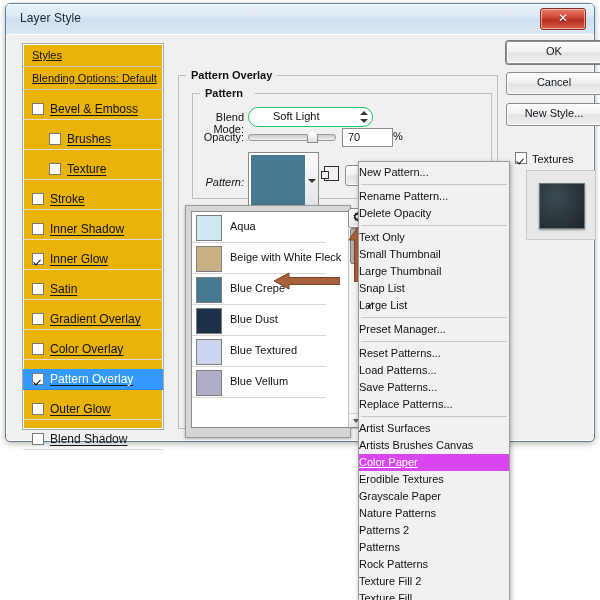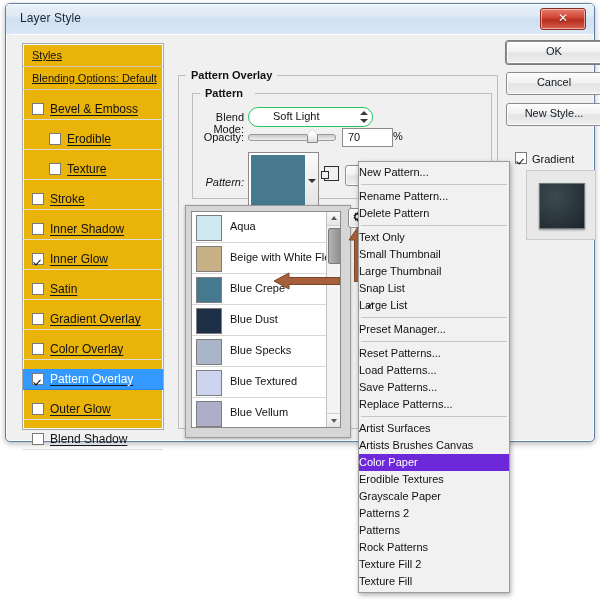--- a/index.html
+++ b/index.html
@@ -114,21 +114,21 @@
   .snapbtn{position:absolute;left:335px;top:130px;width:95px;height:19px;line-height:17px;
            text-align:center;border:1px solid #8c8c8c;border-radius:3px;font-size:11px;color:#101820;
            background:linear-gradient(180deg,#fdfdfd 0%,#f1f1f1 46%,#e3e3e3 52%,#efefef 100%);
            box-shadow:0 0 0 1px rgba(255,255,255,.85) inset;}
 
   
   .picker{position:absolute;left:175px;top:170px;width:158px;height:225px;
           background:#d6d6d6;border:1px solid #9a9a9a;padding:3px;
           box-shadow:0 1px 3px rgba(0,0,0,.25);}
   .pick-inner{position:absolute;left:5px;top:5px;width:148px;height:215px;
-              background:#fff;border:1px solid #8a8a8a;overflow:hidden;}
+              background:#fff;border:1px solid #8a8a8a;overflow:hidden;padding-left:22px;}
   .plist{position:absolute;left:0;top:0;width:134px;}
   .prow{height:30px;border-bottom:1px solid #d8d8d8;position:relative;}
   .pthumb{position:absolute;left:4px;top:3px;width:24px;height:24px;border:1px solid #7e7e7e;}
   .pname{position:absolute;left:38px;top:8px;font-size:11px;color:#111;white-space:nowrap;}
   .pscroll{position:absolute;right:0;top:0;width:13px;height:215px;background:#f4f4f4;
            border-left:1px solid #c3c3c3;}
   .pscroll .arr{position:absolute;left:0;right:0;height:13px;background:linear-gradient(180deg,#fafafa,#e6e6e6);}
   .pscroll .arr.up{top:0;border-bottom:1px solid #cfcfcf;}
   .pscroll .arr.dn{bottom:0;border-top:1px solid #cfcfcf;}
   .pscroll .arr:after{content:"";position:absolute;left:3.5px;
@@ -149,21 +149,21 @@
   
   .ann-up{position:absolute;left:338px;top:192px;width:20px;height:55px;}
   .ann-left{position:absolute;left:264px;top:236px;width:66px;height:20px;}
 
   
   .menu{position:absolute;left:358px;top:161px;width:150px;
         background:#f1f1f1;border:1px solid #9c9c9c;
         box-shadow:1px 2px 5px rgba(0,0,0,.32);padding:2px 0 2px 0;}
   .mi{height:17px;line-height:17px;font-size:11px;color:#111;position:relative;
       white-space:nowrap;}
-  .mi.sel{background:#6d28d9;color:#fff;}
+  .mi.sel{background:#d946ef;color:#fff;text-decoration:underline;}
   .mi .chk{position:absolute;left:7px;top:0;font-size:11px;color:#111;}
   .msep{height:1px;background:#c6c6c6;margin:3px 2px 3px 2px;}
 </style>
 </head>
 <body>
 
 <div class="window">
 
   <div class="titlebar">
     <div class="title-text">Layer Style</div>
@@ -172,40 +172,40 @@
     </div>
   </div>
 
   <div class="client">
 
     <div class="styles-panel">
       <div class="styles-head">Styles</div>
       <div class="blend-opt">Blending Options: Default</div>
       <div id="styles-list">
           <div class="srow"><span class="cb"></span><span class="lbl">Bevel &amp; Emboss</span></div>
-          <div class="srow indent"><span class="cb"></span><span class="lbl">Erodible</span></div>
+          <div class="srow indent"><span class="cb"></span><span class="lbl">Brushes</span></div>
           <div class="srow indent"><span class="cb"></span><span class="lbl">Texture</span></div>
           <div class="srow"><span class="cb"></span><span class="lbl">Stroke</span></div>
           <div class="srow"><span class="cb"></span><span class="lbl">Inner Shadow</span></div>
           <div class="srow"><span class="cb on"></span><span class="lbl">Inner Glow</span></div>
           <div class="srow"><span class="cb"></span><span class="lbl">Satin</span></div>
           <div class="srow"><span class="cb"></span><span class="lbl">Gradient Overlay</span></div>
           <div class="srow"><span class="cb"></span><span class="lbl">Color Overlay</span></div>
           <div class="srow sel"><span class="cb on"></span><span class="lbl">Pattern Overlay</span></div>
           <div class="srow"><span class="cb"></span><span class="lbl">Outer Glow</span></div>
           <div class="srow"><span class="cb"></span><span class="lbl">Blend Shadow</span></div>
         </div>
     </div>
 
     <div class="btn primary" style="left:496px;top:6px;"><span>OK</span></div>
     <div class="btn" style="left:496px;top:37px;"><span>Cancel</span></div>
     <div class="btn" style="left:496px;top:68px;"><span>New Style...</span></div>
 
     <div class="preview-row">
-      <span class="cb on"></span><span>Gradient</span>
+      <span class="cb on"></span><span>Textures</span>
     </div>
     <div class="prev-box">
       <div class="prev-swatch"></div>
     </div>
 
     <div class="group">
       <div class="topline-l"></div>
         <div class="topline-r"></div>
     </div>
     <div class="group-title">Pattern Overlay</div>
@@ -248,24 +248,20 @@
               <div class="pthumb" style="background: rgb(198, 176, 132);"></div>
               <div class="pname">Beige with White Fleck</div>
             </div>
             <div class="prow">
               <div class="pthumb" style="background: rgb(70, 121, 143);"></div>
               <div class="pname">Blue Crepe</div>
             </div>
             <div class="prow">
               <div class="pthumb" style="background: rgb(30, 48, 72);"></div>
               <div class="pname">Blue Dust</div>
-            </div>
-            <div class="prow">
-              <div class="pthumb" style="background: rgb(171, 181, 202);"></div>
-              <div class="pname">Blue Specks</div>
             </div>
             <div class="prow">
               <div class="pthumb" style="background: rgb(205, 212, 240);"></div>
               <div class="pname">Blue Textured</div>
             </div>
             <div class="prow">
               <div class="pthumb" style="background: rgb(174, 174, 203);"></div>
               <div class="pname">Blue Vellum</div>
             </div>
           </div>
@@ -294,38 +290,39 @@
       <polygon points="0,10 15,2 15,6.5 66,6.5 66,13.5 15,13.5 15,18" fill="#A8603C" stroke="#7d4528" stroke-width="1"></polygon>
     </svg>
 
   </div>
 </div>
 
 <div class="menu" id="context-menu">
     <div class="mi"><span>New Pattern...</span></div>
     <div class="msep"></div>
     <div class="mi"><span>Rename Pattern...</span></div>
-    <div class="mi"><span>Delete Pattern</span></div>
+    <div class="mi"><span>Delete Opacity</span></div>
     <div class="msep"></div>
     <div class="mi"><span>Text Only</span></div>
     <div class="mi"><span>Small Thumbnail</span></div>
     <div class="mi"><span>Large Thumbnail</span></div>
     <div class="mi"><span>Snap List</span></div>
     <div class="mi"><span class="chk">✓</span><span>Large List</span></div>
     <div class="msep"></div>
     <div class="mi"><span>Preset Manager...</span></div>
     <div class="msep"></div>
     <div class="mi"><span>Reset Patterns...</span></div>
     <div class="mi"><span>Load Patterns...</span></div>
     <div class="mi"><span>Save Patterns...</span></div>
     <div class="mi"><span>Replace Patterns...</span></div>
     <div class="msep"></div>
     <div class="mi"><span>Artist Surfaces</span></div>
     <div class="mi"><span>Artists Brushes Canvas</span></div>
     <div class="mi sel"><span>Color Paper</span></div>
     <div class="mi"><span>Erodible Textures</span></div>
     <div class="mi"><span>Grayscale Paper</span></div>
+    <div class="mi"><span>Nature Patterns</span></div>
     <div class="mi"><span>Patterns 2</span></div>
     <div class="mi"><span>Patterns</span></div>
     <div class="mi"><span>Rock Patterns</span></div>
     <div class="mi"><span>Texture Fill 2</span></div>
     <div class="mi"><span>Texture Fill</span></div>
   </div>
 
 </body></html>

